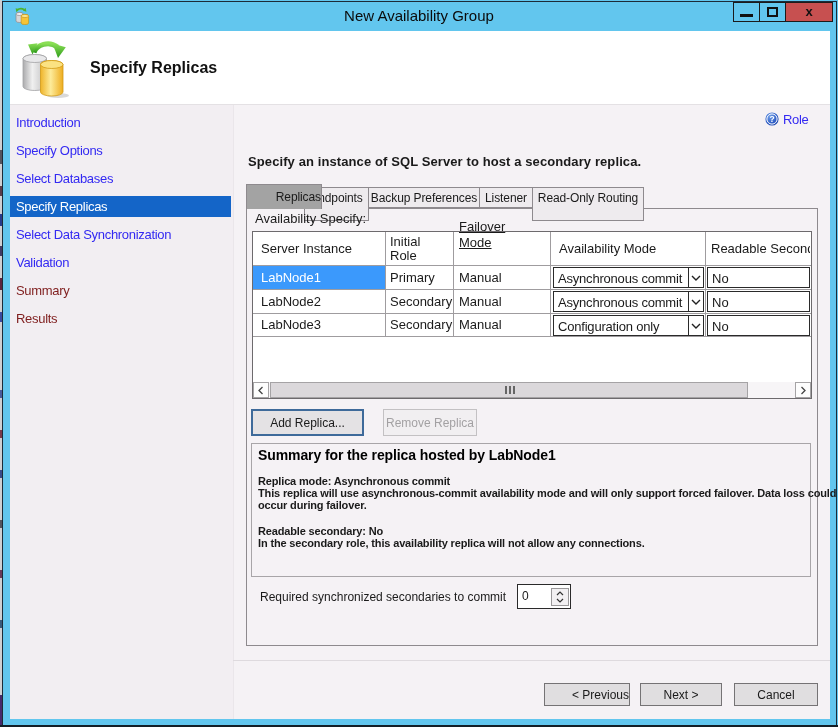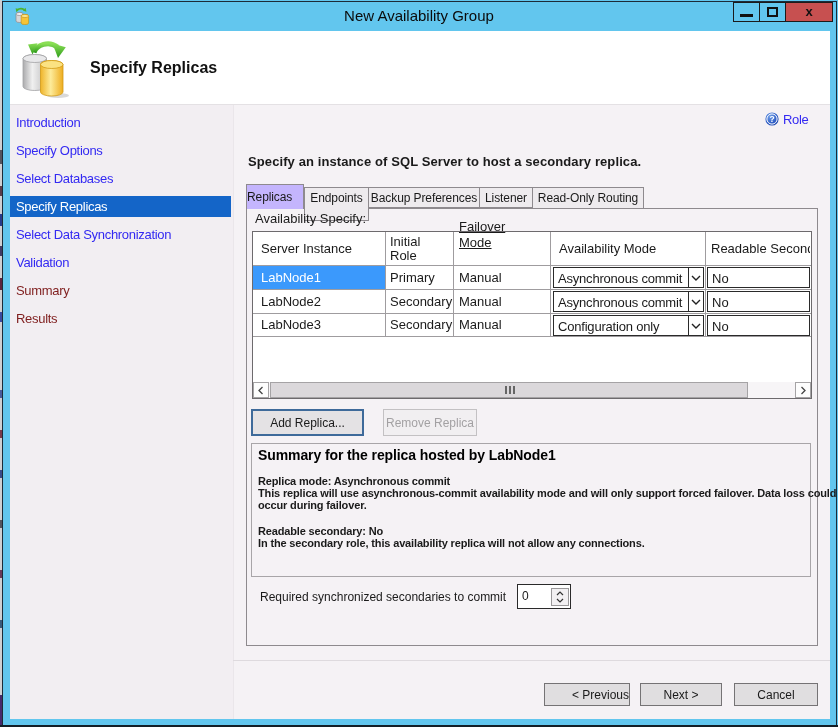--- a/index.html
+++ b/index.html
@@ -113,22 +113,22 @@
 </svg>
 <div class="abs t13 link" style="left:783px;top:112px;">Role</div>
 
 <div class="abs" style="left:248px;top:154px;font-size:13px;letter-spacing:0.1px;color:#1a1a1a;font-weight:bold;">Specify an instance of SQL Server to host a secondary replica.</div>
 
 <div class="abs" style="left:246px;top:208px;width:572px;height:438px;border:1px solid #8e8a8e;background:#f5f2f5;"></div>
 
 <div class="abs ttab" style="left:304px;top:187px;width:65px;height:34px;border:1px solid #8e8a8e;background:#eeeBee;text-align:center;line-height:20px;">Endpoints</div>
 <div class="abs ttab" style="left:368px;top:187px;width:112px;height:21px;border:1px solid #8e8a8e;background:#eeeBee;text-align:center;line-height:20px;">Backup Preferences</div>
 <div class="abs ttab" style="left:479px;top:187px;width:54px;height:21px;border:1px solid #8e8a8e;background:#eeeBee;text-align:center;line-height:20px;">Listener</div>
-<div class="abs ttab" style="left:532px;top:187px;width:112px;height:22px;border:1px solid #8e8a8e;background:#eeeBee;text-align:center;line-height:20px;">Read-Only Routing</div>
-<div class="abs ttab" style="left:246px;top:184px;width:58px;height:25px;border:1px solid #8e8a8e;border-bottom:none;background:#c4b5fd;text-align:left;line-height:24px;">Replicas</div>
+<div class="abs ttab" style="left:532px;top:187px;width:112px;height:34px;border:1px solid #8e8a8e;background:#eeeBee;text-align:center;line-height:20px;">Read-Only Routing</div>
+<div class="abs ttab" style="left:246px;top:184px;width:76px;height:25px;border:1px solid #8e8a8e;border-bottom:none;background:#a3a3a3;text-align:right;line-height:24px;">Replicas</div>
 
 <div class="abs tg" style="left:255px;top:211px;">Availability Specify:</div>
 
 <div class="abs" style="left:252px;top:231px;width:560px;height:168px;border:1px solid #6d6a6d;background:#ffffff;"></div>
 
 <div class="abs" style="left:253px;top:265px;width:558px;height:1px;background:#9f9c9f;"></div>
 
 <div class="abs" style="left:385px;top:232px;width:1px;height:105px;background:#9f9c9f;"></div>
 <div class="abs" style="left:453px;top:232px;width:1px;height:105px;background:#9f9c9f;"></div>
 <div class="abs" style="left:550px;top:232px;width:1px;height:105px;background:#9f9c9f;"></div>

